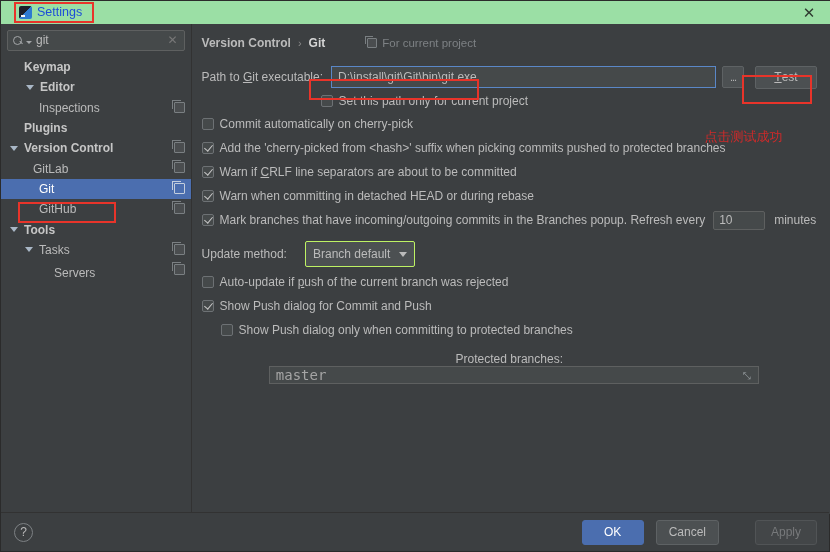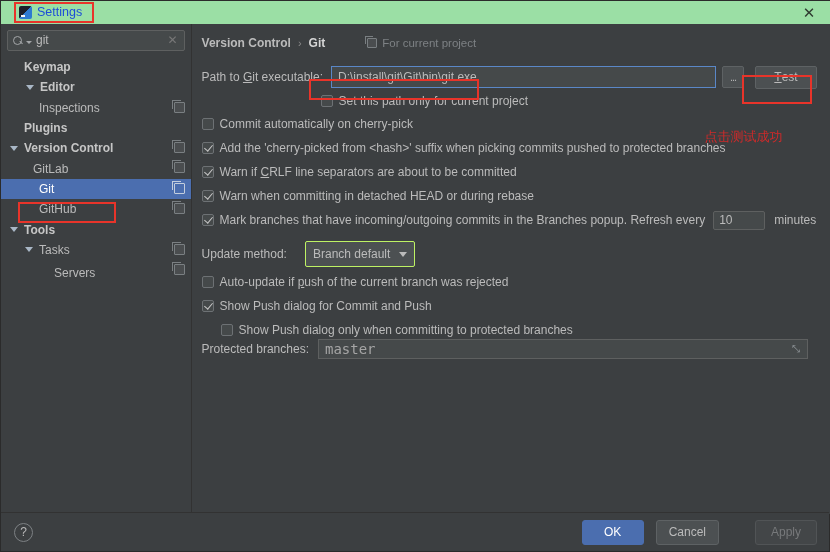--- a/index.html
+++ b/index.html
@@ -242,21 +242,21 @@
     display: flex; align-items: center; padding: 0 7px;
     cursor: pointer;
   }
   .combo-val { font-size: 12px; color: #bbbbbb; flex: 1 1 auto; }
   .combo-caret {
     width: 0; height: 0;
     border-left: 4px solid transparent; border-right: 4px solid transparent;
     border-top: 5px solid #bbbbbb;
   }
 
-  .pb-row { height: 22px; }
+  .pb-row { margin-top: 14px; height: 22px; flex-direction: column; }
   .pb-label { font-size: 12px; color: #bbbbbb; }
   .pb-field {
     margin-left: 9px; width: 490px; height: 20px;
     background: #45494a; border: 1px solid #5e6060;
     display: flex; align-items: center; padding: 0 6px;
     position: relative;
   }
   .pb-val {
     font-family: "DejaVu Sans Mono", monospace;
     font-size: 14px; color: #a5a5a5;

